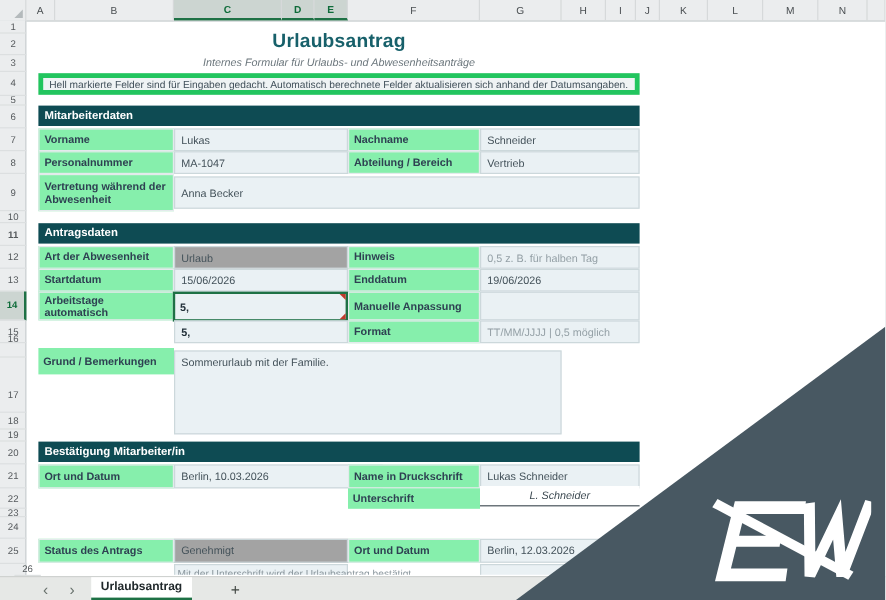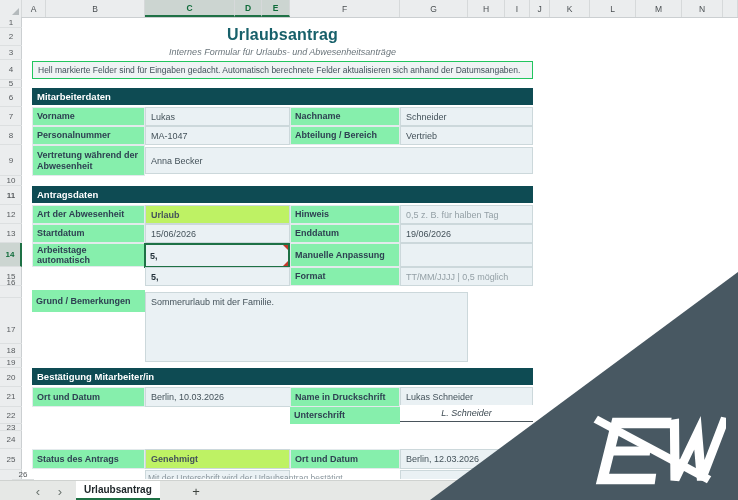--- a/index.html
+++ b/index.html
@@ -21,30 +21,30 @@
   .rowcell{position:absolute;left:0;width:22px;display:flex;align-items:center;justify-content:center;
     font-size:8px;color:#55595c;border-bottom:1px solid #dcdfe0;box-sizing:border-box;}
   .rowcell.sel{background:#ccd5d1;color:#0e6b39;font-weight:700;border-right:2px solid #1e7145;}
 
   
   .ftitle{position:absolute;left:32px;top:26px;width:501px;text-align:center;
     font-size:16px;font-weight:700;color:#17606a;letter-spacing:.2px;}
   .fsub{position:absolute;left:32px;top:47px;width:501px;text-align:center;
     font-size:9px;font-style:italic;color:#6b767c;}
   .fnote{position:absolute;left:32px;top:61px;width:501px;height:18px;
-    background:#eff3f4;border:1px solid #22c55e;box-sizing:border-box;
+    background:#eff3f4;border:4px solid #22c55e;box-sizing:border-box;
     display:flex;align-items:center;padding:0 5px;font-size:8.5px;color:#41505a;}
   .secbar{position:absolute;left:32px;width:501px;height:17px;background:#0e4b53;
     color:#fff;font-size:9.5px;font-weight:700;display:flex;align-items:center;
     padding-left:5px;box-sizing:border-box;}
   .lbl{position:absolute;display:flex;align-items:center;padding:0 4px;box-sizing:border-box;
     font-size:9px;font-weight:700;color:#2e4152;border:1px solid #e3eaec;background:#86efac;line-height:1.15;}
   .box{position:absolute;display:flex;align-items:center;padding:0 5px;box-sizing:border-box;
     font-size:9px;color:#44525a;background:#eaf1f4;border:1px solid #ccd8db;}
-  .box.green{background:#bef264;font-weight:bold;}
+  .box.green{background:#a3a3a3;}
   .box.hint{color:#94a0a6;}
   .box.bold{font-weight:700;color:#23313a;}
   .box.top{align-items:flex-start;padding-top:4px;}
   .sigbox{position:absolute;display:flex;align-items:center;justify-content:center;
     font-size:9px;font-style:italic;color:#3d4a52;background:#fff;
     border-bottom:1.5px solid #49545b;box-sizing:border-box;}
   .selcell{position:absolute;left:144px;top:243px;width:146px;height:25px;
     background:#eaf1f4;border:2px solid #1e7145;box-sizing:border-box;
     display:flex;align-items:center;padding:0 4px;font-size:9px;font-weight:700;color:#23313a;}
   .redtri-tr{position:absolute;right:0;top:0;width:0;height:0;

